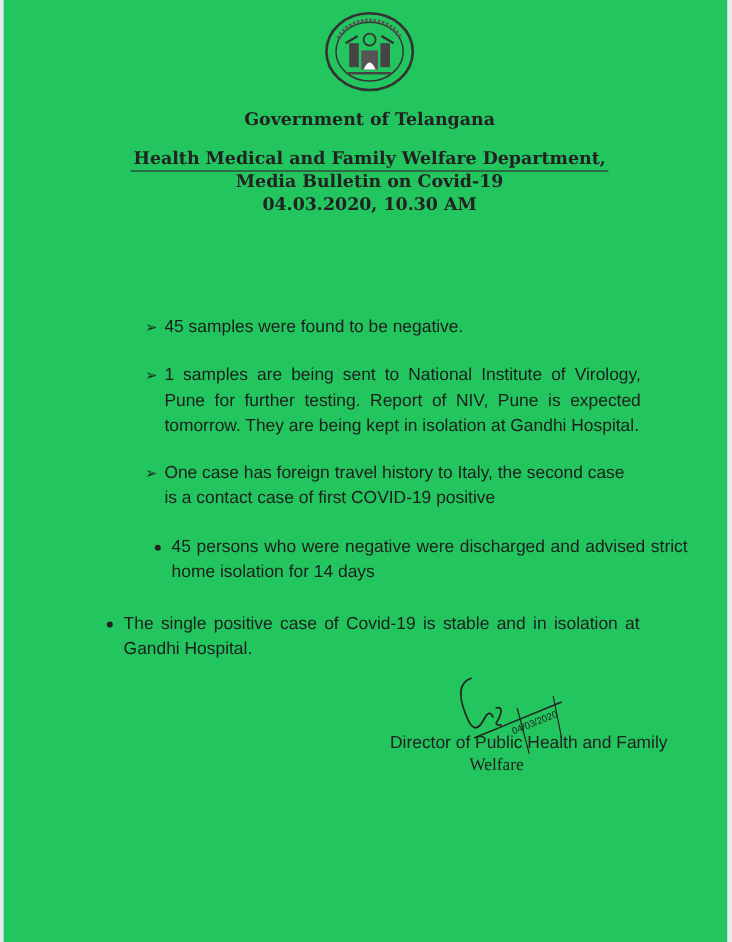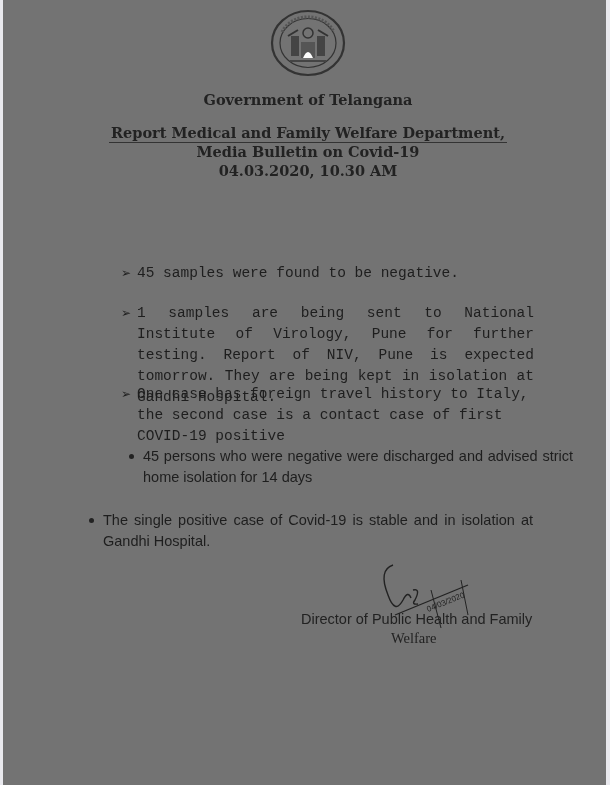--- a/index.html
+++ b/index.html
@@ -4,21 +4,21 @@
   <style>
     html, body { margin: 0; padding: 0; }
     body {
       width: 610px; height: 785px; overflow: hidden;
       background: #e9e9ee;
       font-family: "Liberation Sans", sans-serif;
       color: #1b1b1b;
     }
     .page {
       position: absolute; left: 3px; top: 0; width: 603px; height: 785px;
-      background: #737373;
+      background: #22c55e;
     }
     .emblem {
       position: absolute; left: 265px; top: 8px; width: 80px; height: 70px;
     }
     .hdr {
       position: absolute; left: 0; width: 610px; text-align: center;
       font-family: "DejaVu Serif", serif; font-weight: bold; color: #222;
     }
     .hdr.gov { top: 91px; font-size: 14.5px; }
     .hdr.dept { top: 124px; font-size: 14.5px; }
@@ -30,23 +30,23 @@
       font-family: "Liberation Sans", sans-serif; font-size: 14.5px; line-height: 21px;
       color: #1e1e1e; position: absolute;
     }
     .bullet { left: 100px; width: 430px; text-align: justify; }
     .bullet .dot {
       position: absolute; left: -14px; top: 8px; width: 5px; height: 5px;
       border-radius: 50%; background: #222;
     }
     .sub { left: 118px; width: 413px; }
     .sub .arrow { position: absolute; left: 0; top: 0; font-size: 12px; }
-    .sub .txt { display: block; padding-left: 16px; font-family: Liberation Mono, monospace; }
+    .sub .txt { display: block; padding-left: 16px; }
     .sig-block { position: absolute; left: 298px; top: 611px; width: 240px; }
-    .sig-line1 { font-family: "Liberation Sans", sans-serif; font-size: 14.5px; color: #222; white-space: nowrap; }
+    .sig-line1 { font-family: "Liberation Sans", sans-serif; font-size: 14.5px; color: #222; white-space: nowrap; margin-left: 24px; }
     .sig-line2 { font-family: Liberation Serif, serif; font-size: 14.5px; color: #222; margin-left: 90px; margin-top: 3px; }
     .signature { position: absolute; left: 370px; top: 560px; width: 110px; height: 70px; }
   </style>
 </head>
 <body>
 
 <div class="page">
 
   <svg class="emblem" viewBox="0 0 80 70">
     <ellipse cx="40" cy="35" rx="36" ry="32" fill="none" stroke="#333" stroke-width="2.2"></ellipse>
@@ -55,21 +55,21 @@
     <rect x="23" y="28" width="8" height="20" fill="#444"></rect>
     <rect x="49" y="28" width="8" height="20" fill="#444"></rect>
     <rect x="33" y="34" width="14" height="16" fill="#555"></rect>
     <path d="M35 50 Q40 38 45 50" fill="#fdfdfd"></path>
     <circle cx="40" cy="25" r="5" fill="none" stroke="#333" stroke-width="1.5"></circle>
     <path d="M20 28 L30 22 M60 28 L50 22" stroke="#333" stroke-width="2"></path>
     <path d="M22 53 L58 53" stroke="#444" stroke-width="2"></path>
   </svg>
 
   <div class="hdr gov">Government of Telangana</div>
-  <div class="hdr dept"><span>Report Medical and Family Welfare Department,</span></div>
+  <div class="hdr dept"><span>Health Medical and Family Welfare Department,</span></div>
   <div class="hdr bulletin">Media Bulletin on Covid-19</div>
   <div class="hdr date">04.03.2020, 10.30 AM</div>
 
 
   <div class="body-text sub" style="top:263px;">
     <span class="arrow">➢</span>
     <span class="txt">45 samples were found to be negative.</span>
   </div>
 
   <div class="body-text sub" style="top:303px;">

